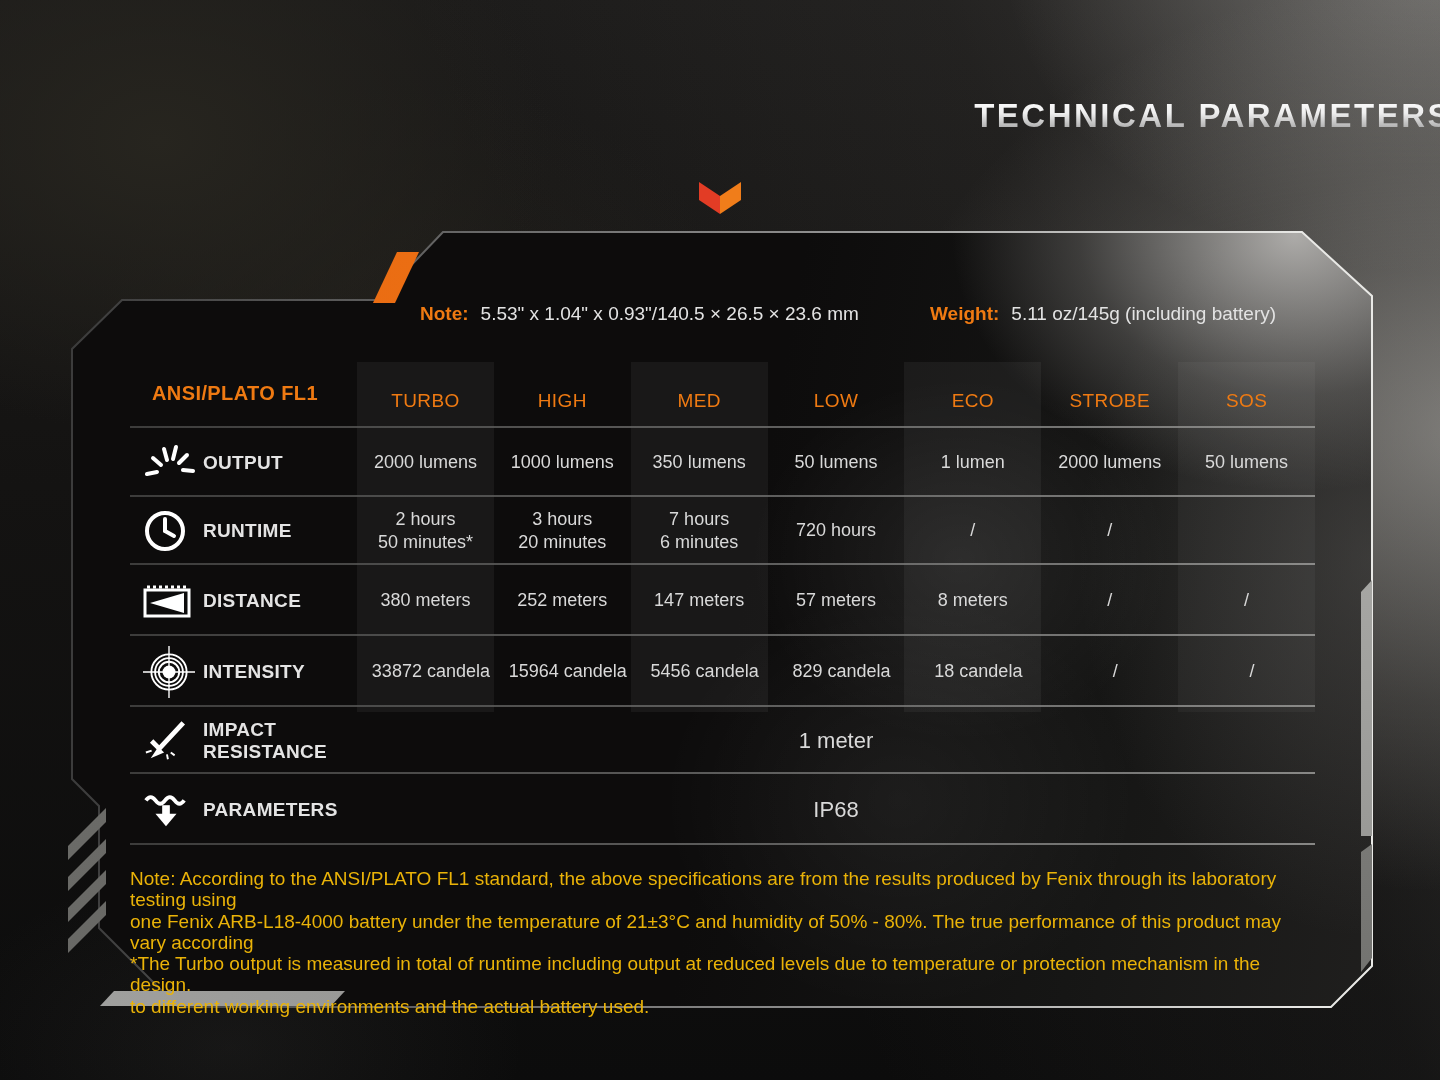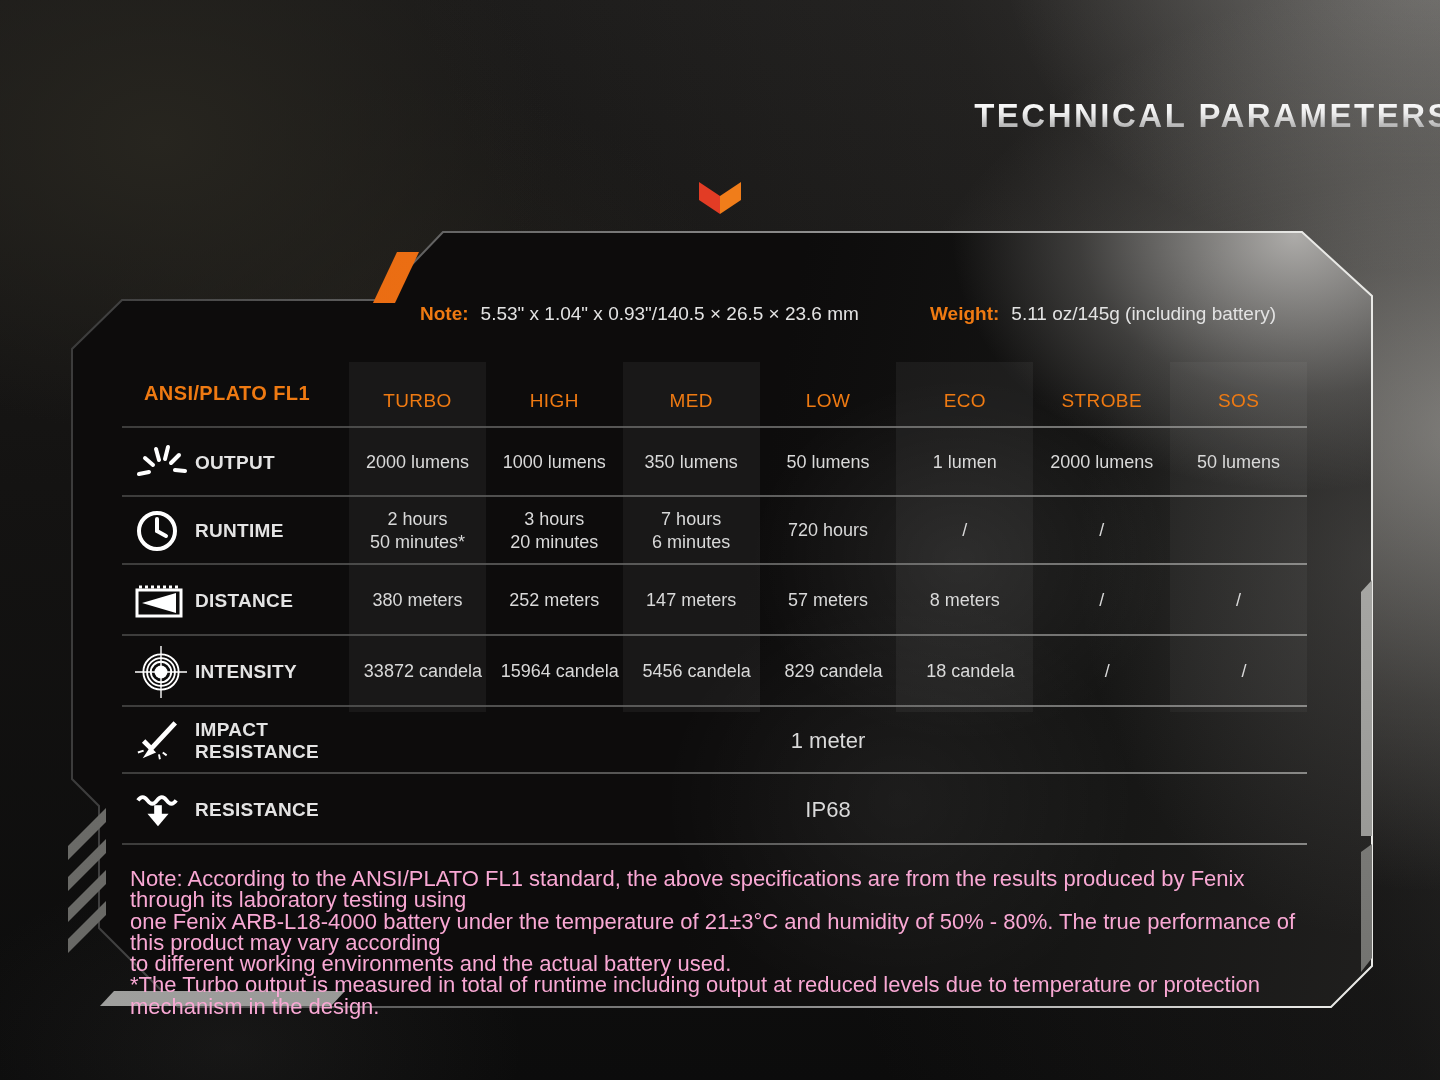--- a/index.html
+++ b/index.html
@@ -54,37 +54,37 @@
   .rstrip1{background:linear-gradient(180deg,#c2c2bf,#8e8e8b);
     clip-path:polygon(1361px 592px,1372px 580px,1372px 836px,1361px 836px);}
   .rstrip2{background:linear-gradient(180deg,#9d9d9a,#6f6f6c);
     clip-path:polygon(1361px 852px,1372px 844px,1372px 958px,1361px 972px);}
   
   .spec-line{position:absolute;top:303px;font-size:19px;color:#e3e3e3;}
   .spec-line .lab{color:#ef7a12;font-weight:bold;margin-right:12px;}
   #size-line{left:420px;}
   #weight-line{left:930px;}
   
-  .table{position:absolute;left:122px;top:362px;width:1185px;}
+  .table{position:absolute;left:130px;top:362px;width:1185px;}
   .band{position:absolute;top:0;height:350px;width:137px;background:rgba(255,255,255,0.05);}
   .trow{
     position:relative;display:grid;grid-template-columns:227px repeat(7,1fr);
     align-items:center;
   }
   .trow::after{content:"";position:absolute;left:0;right:0;bottom:0;height:2px;
     background:linear-gradient(90deg,#454544,#6d6d6c 55%,#999997);opacity:.85;}
   .hcell{font-size:19px;font-weight:normal;color:#ef7a12;text-align:center;transform:translateY(6px);letter-spacing:.4px;}
   .corner{font-size:20px;font-weight:bold;color:#ef7a12;padding-left:22px;transform:translateY(-2px);letter-spacing:.4px;}
   .labelcell{display:flex;align-items:center;padding-left:13px;}
   .iconbox{width:60px;display:flex;align-items:center;justify-content:flex-start;flex:0 0 60px;}
   .rowlabel{font-size:19px;font-weight:bold;color:#e4e4e4;letter-spacing:.3px;line-height:1.12;max-width:145px;}
   .vcell{font-size:18px;color:#d9d9d9;text-align:center;white-space:pre-line;line-height:1.3;}
   .merged{grid-column:2 / -1;font-size:22px;color:#d9d9d9;text-align:center;}
   
-  .note{position:absolute;left:130px;top:868px;width:1192px;font-size:22px;color:#f9a8d4;line-height:21.3px;}
+  .note{position:absolute;left:130px;top:868px;width:1192px;font-size:19px;color:#eab308;line-height:21.3px;}
 </style>
 </head>
 <body>
 
 <div class="stage">
   <div class="bg"></div>
 
   <h1 class="title">TECHNICAL PARAMETERS</h1>
 
   <svg class="chevron" width="52" height="36" viewBox="0 0 52 36">
@@ -241,25 +241,25 @@
       </div>
       <div class="trow" style="height: 71px;">
         <div class="labelcell">
           <span class="iconbox">
             <svg width="46" height="40" viewBox="0 0 48 40">
               <path d="M3 10 Q8 3 13 10 T23 10 T33 10 T43 10" stroke="#fff" stroke-width="4" fill="none"></path>
               <rect x="20" y="15" width="8" height="10" fill="#fff"></rect>
               <polygon points="13,24 35,24 24,37" fill="#fff"></polygon>
             </svg>
           </span>
-          <span class="rowlabel">RESISTANCE</span>
+          <span class="rowlabel">PARAMETERS</span>
         </div>
         <div class="merged">IP68</div>
       </div>
     </div>
 
   <div class="note" id="note-block">
       <div>Note: According to the ANSI/PLATO FL1 standard, the above specifications are from the results produced by Fenix through its laboratory testing using</div>
       <div>one Fenix ARB-L18-4000 battery under the temperature of 21±3°C and humidity of 50% - 80%. The true performance of this product may vary according</div>
+      <div>*The Turbo output is measured in total of runtime including output at reduced levels due to temperature or protection mechanism in the design.</div>
       <div>to different working environments and the actual battery used.</div>
-      <div>*The Turbo output is measured in total of runtime including output at reduced levels due to temperature or protection mechanism in the design.</div>
     </div>
 </div>
 
 </body></html>

